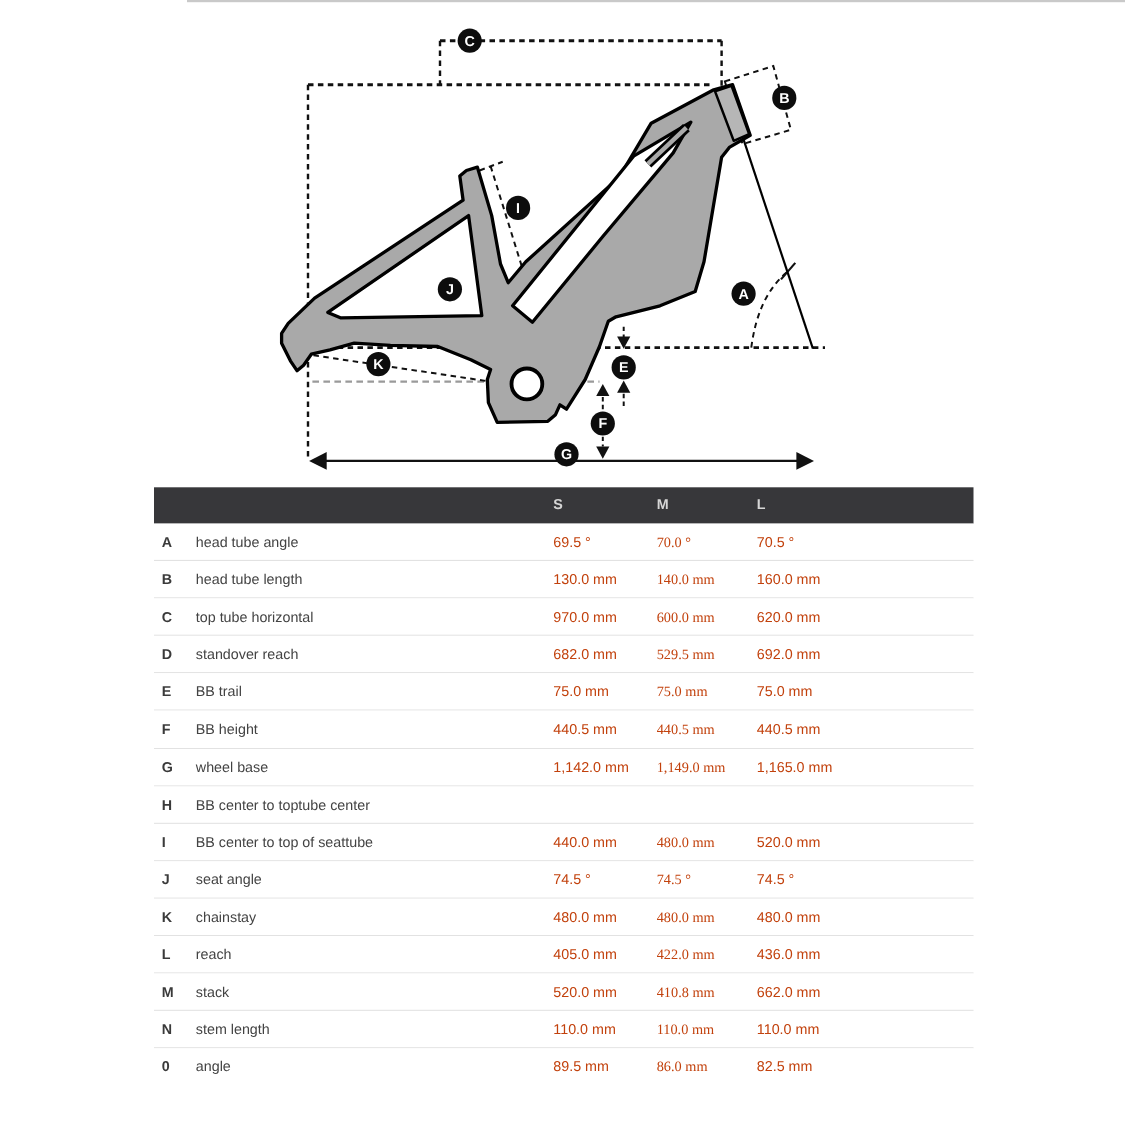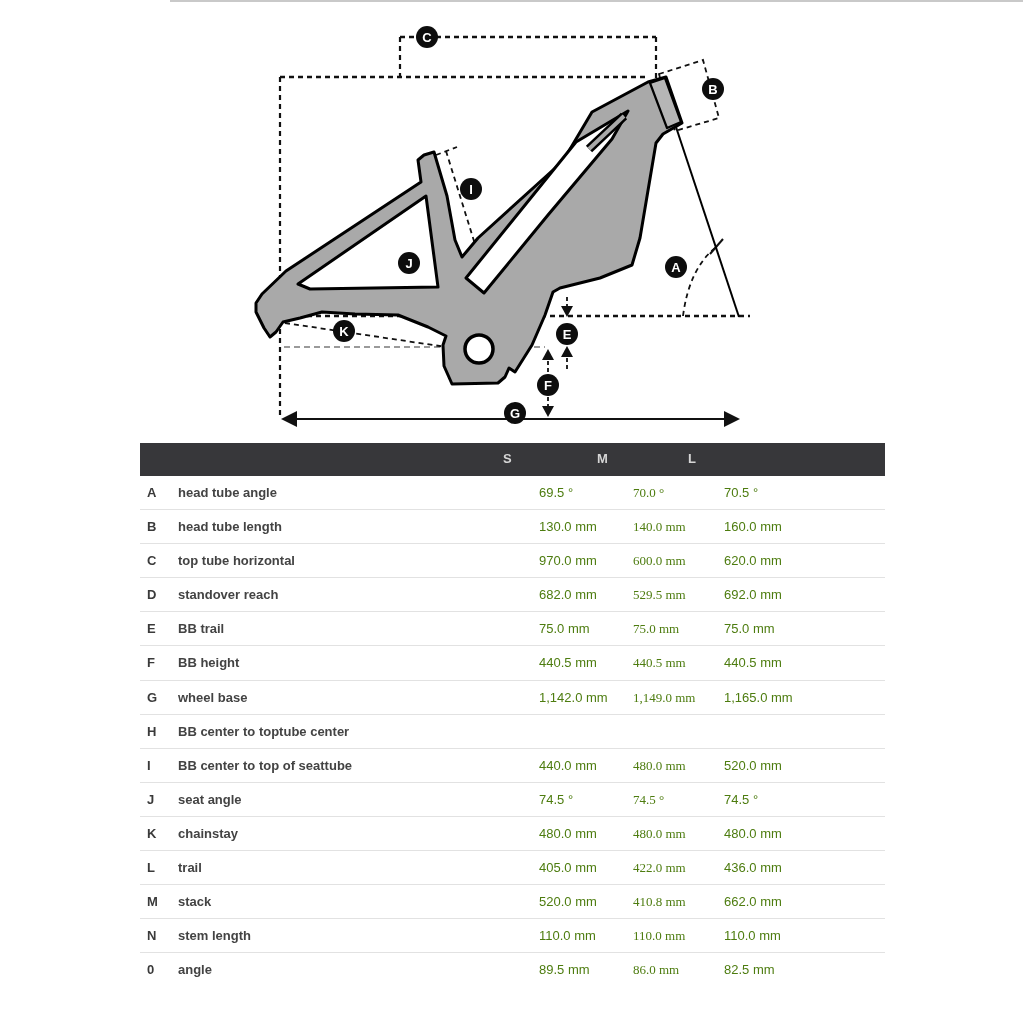--- a/index.html
+++ b/index.html
@@ -7,22 +7,22 @@
   #top-rule{position:absolute;left:170px;top:0;width:853px;height:2px;background:#c9c9c9;}
   #diagram{position:absolute;left:0;top:0;width:1023px;height:443px;}
   #geo-table{position:absolute;left:140px;top:443px;width:745px;}
   .thead{position:relative;height:33px;background:#37373a;}
   .thead span{position:absolute;top:8px;font-size:13px;font-weight:bold;color:#d6d6d6;}
   .col-s{left:363px;} .col-m{left:457px;} .col-l{left:548px;}
   .trow{position:relative;height:34.1px;border-bottom:1px solid #e2e2e2;box-sizing:border-box;background:#fff;}
   .trow:last-child{border-bottom:none;}
   .trow span{position:absolute;top:9px;font-size:13px;white-space:nowrap;}
   .cell-letter{left:7px;font-weight:bold;color:#3a3a3a;}
-  .cell-name{left:38px;font-weight:bold;color:#434343;}
-  .cell-v{color:#4d7c0f;margin-left:36px;}
+  .cell-name{left:38px;font-weight:normal;color:#434343;}
+  .cell-v{color:#c2410c;}
   .cell-v.s{left:363px;} .cell-v.m{left:457px;font-family:Liberation Serif, serif;} .cell-v.l{left:548px;}
   .dim-label circle{fill:#0d0d0d;}
   .dim-label text{fill:#ffffff;font-size:13px;font-weight:bold;font-family:"Liberation Sans",sans-serif;
     text-anchor:middle;}
 </style>
 </head>
 <body>
 
 <div id="top-rule"></div>
 
@@ -211,21 +211,21 @@
       </div>
       <div class="trow">
         <span class="cell-letter">K</span>
         <span class="cell-name">chainstay</span>
         <span class="cell-v s">480.0 mm</span>
         <span class="cell-v m">480.0 mm</span>
         <span class="cell-v l">480.0 mm</span>
       </div>
       <div class="trow">
         <span class="cell-letter">L</span>
-        <span class="cell-name">trail</span>
+        <span class="cell-name">reach</span>
         <span class="cell-v s">405.0 mm</span>
         <span class="cell-v m">422.0 mm</span>
         <span class="cell-v l">436.0 mm</span>
       </div>
       <div class="trow">
         <span class="cell-letter">M</span>
         <span class="cell-name">stack</span>
         <span class="cell-v s">520.0 mm</span>
         <span class="cell-v m">410.8 mm</span>
         <span class="cell-v l">662.0 mm</span>

